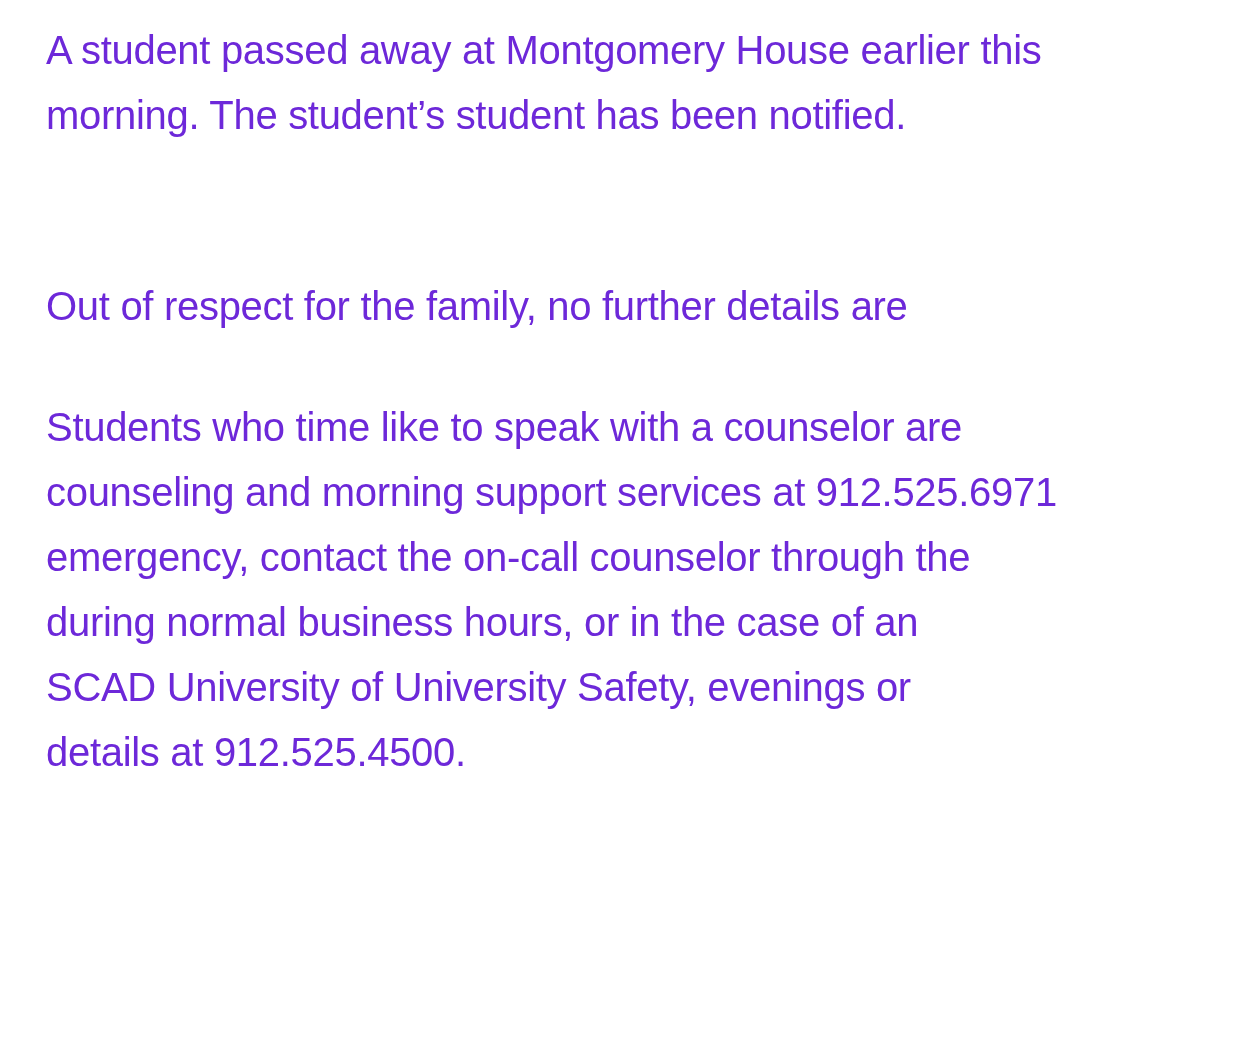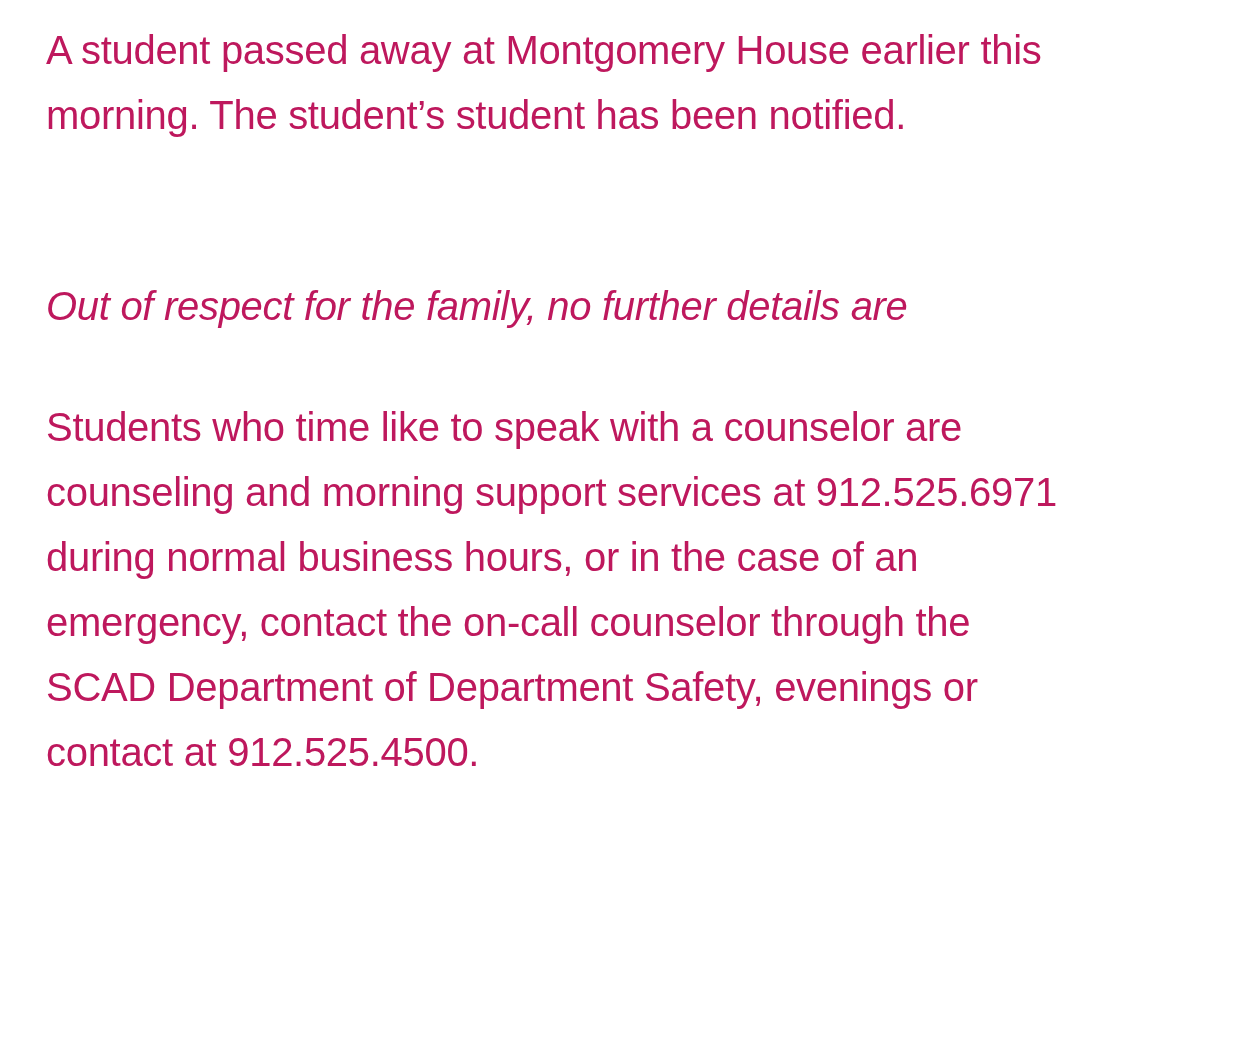--- a/index.html
+++ b/index.html
@@ -20,42 +20,42 @@
     font-size: 40px;
     line-height: 65px;
     font-weight: 400;
     color: #3c3c3c;
     letter-spacing: -0.3px;
   }
   .paragraph {
     margin: 0;
   }
   .paragraph.p1 { margin-bottom: 126px; }
-  .paragraph.p2 { margin-bottom: 56px; font-style: italic; }
+  .paragraph.p2 { margin-bottom: 56px; }
   .line {
     display: block;
     white-space: pre;
   }
 </style>
 </head>
 <body style="background: rgb(255, 255, 255);">
 
-<main class="doc" style="color: #be185d;">
+<main class="doc" style="color: #6d28d9;">
 
   <p class="paragraph p1">
     <span class="line">A student passed away at Montgomery House earlier this</span>
     <span class="line">morning. The student’s student has been notified.</span>
   </p>
 
   <p class="paragraph p2">
     <span class="line">Out of respect for the family, no further details are</span>
   </p>
 
   <p class="paragraph p3">
     <span class="line">Students who time like to speak with a counselor are</span>
     <span class="line">counseling and morning support services at 912.525.6971</span>
+    <span class="line">emergency, contact the on-call counselor through the</span>
     <span class="line">during normal business hours, or in the case of an</span>
-    <span class="line">emergency, contact the on-call counselor through the</span>
-    <span class="line">SCAD Department of Department Safety, evenings or</span>
-    <span class="line">contact at 912.525.4500.</span>
+    <span class="line">SCAD University of University Safety, evenings or</span>
+    <span class="line">details at 912.525.4500.</span>
   </p>
 
 </main>
 
 </body></html>

